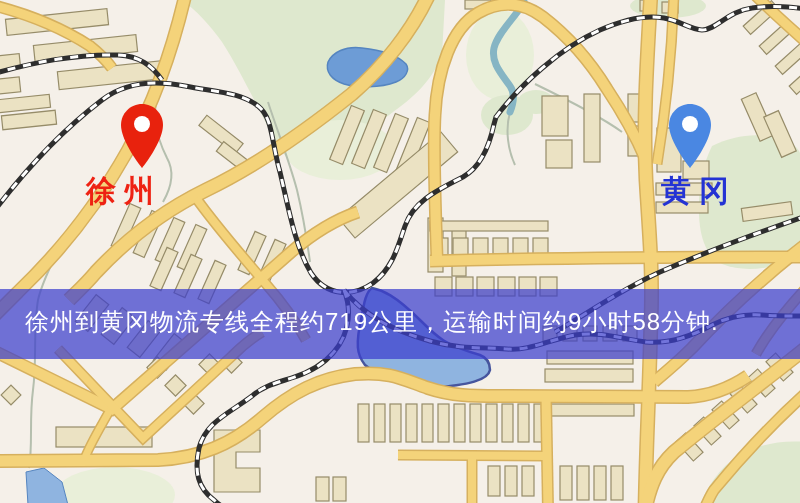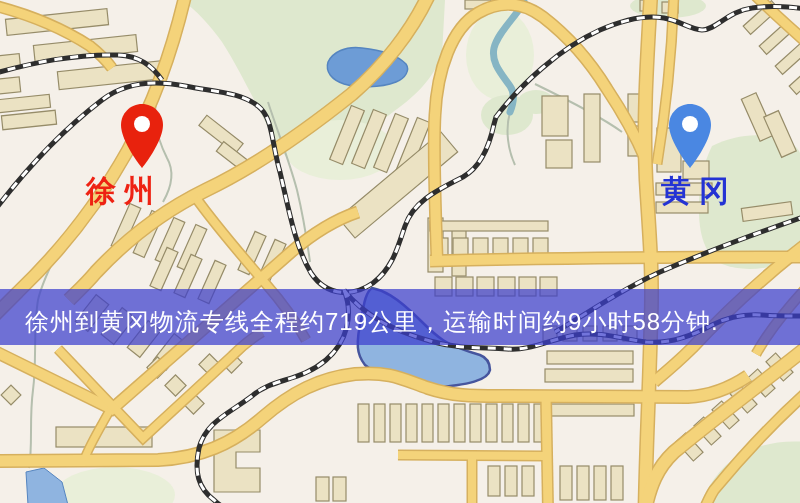--- a/index.html
+++ b/index.html
@@ -1,19 +1,19 @@
 <!DOCTYPE html>
 <html><head>
 <meta charset="utf-8">
 <style>
   html,body{margin:0;padding:0;background:#fff;}
   .stage{position:relative;width:800px;height:503px;overflow:hidden;
          background:#f5f0e9;font-family:"Liberation Sans",sans-serif;}
   svg.map{position:absolute;left:0;top:0;z-index:1;}
-  .banner{position:absolute;left:0;top:289px;width:800px;height:56px;line-height:66px;
+  .banner{position:absolute;left:0;top:289px;width:800px;height:70px;line-height:66px;
           padding-left:25px;box-sizing:border-box;font-size:24px;color:#ffffff;
           white-space:nowrap;z-index:20;letter-spacing:1px;}
   .marker-label{position:absolute;font-size:30px;font-weight:700;letter-spacing:8px;
                 line-height:1;z-index:30;font-family:"Liberation Sans",sans-serif;}
   .label-origin{left:86px;top:176px;color:#ee2213;}
   .label-dest{left:637px;top:176px;color:#2433d4;margin-left:24px;}
   .pin{position:absolute;width:48px;height:68px;z-index:25;}
   .pin-origin{left:118px;top:101px;}
   .pin-dest{left:666px;top:101px;}
 </style>

